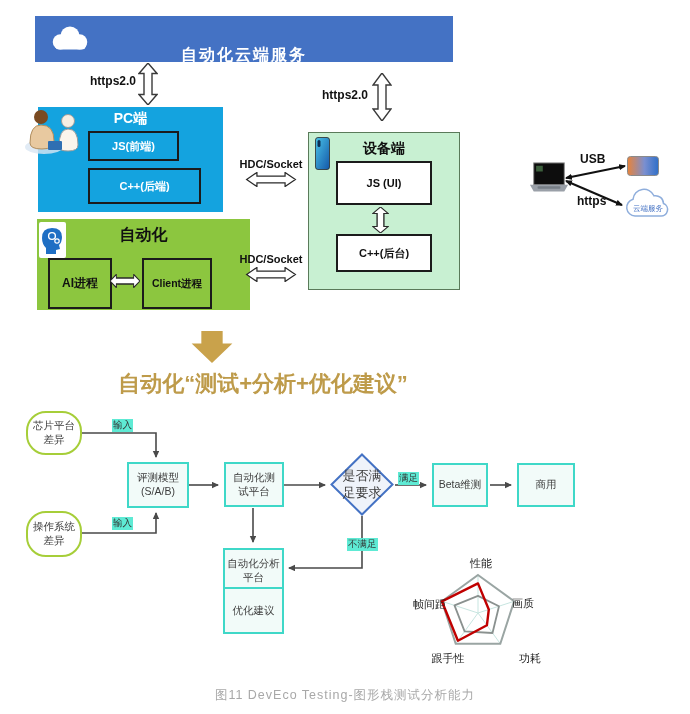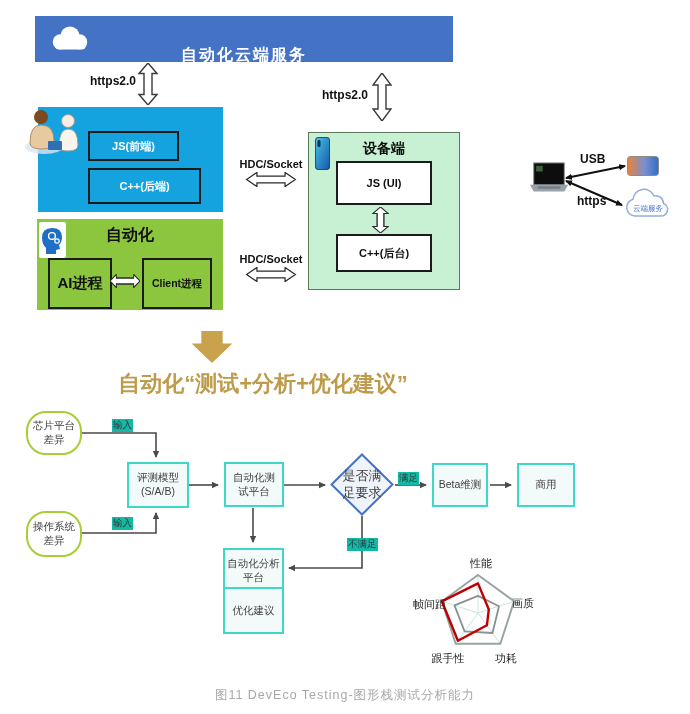--- a/index.html
+++ b/index.html
@@ -5,34 +5,34 @@
   html,body { margin:0; padding:0; background:#fff; }
   .canvas { position:relative; width:690px; height:714px; background:#fff;
             font-family:"Liberation Sans","DejaVu Sans",sans-serif; overflow:hidden; }
   .abs { position:absolute; }
   .ctr { display:flex; align-items:center; justify-content:center; text-align:center; }
 
   
   .cloud-box { left:35px; top:16px; width:418px; height:46px; background:#4472C4; }
   .cloud-box .ttl { color:#fff; font-weight:bold; font-size:16px; letter-spacing:2px;margin-top:32px; }
   .pc-box   { left:38px;  top:107px; width:185px; height:105px; background:#14A3DF; }
-  .auto-box { left:37px;  top:219px; width:186px; height:91px;  background:#8CC63F; }
+  .auto-box { left:37px;  top:219px; width:203px; height:91px;  background:#8CC63F;padding-left:10px; }
   .dev-box  { left:308px; top:132px; width:150px; height:156px; background:#C8F0D2; border:1px solid #5a7a5a; }
   .inbox { position:absolute; border:2px solid #1b1b1b; color:#fff; font-weight:bold; font-size:11px;
            display:flex; align-items:center; justify-content:center; text-align:center; }
   .inbox.dark { color:#111; }
   .boxttl { position:absolute; left:0; right:0; text-align:center; font-weight:bold; }
   .lbl { position:absolute; font-weight:bold; color:#111; }
 
   
   .fnode { position:absolute; background:#F2FBF9; border:2px solid #3FD8C8; color:#3d3d3d;
            font-size:10.5px; line-height:1.3; display:flex; align-items:center; justify-content:center;
            text-align:center; word-break:break-all; padding:2px; box-sizing:border-box; }
   .oval  { background:#fff; border:2.5px solid #A6CE39; border-radius:20px; }
-  .small-lbl { position:absolute; font-size:9.5px; color:#333; background:#14b8a6; padding:0 1px; }
+  .small-lbl { position:absolute; font-size:9.5px; color:#333; background:#5eead4; padding:0 1px; }
 
   .radar-lbl { position:absolute; font-size:11px; color:#1d1d1d; }
   .caption { position:absolute; left:0; top:687px; width:690px; text-align:center;
              font-size:12.5px; color:#A8A8A8; letter-spacing:1px; }
   .gold-title { position:absolute; left:102px; top:369px; width:322px; text-align:center;
                 font-size:22px; font-weight:bold; color:#BE9B4A; }
 </style>
 </head>
 <body>
 
@@ -62,33 +62,34 @@
 
   <div class="abs pc-box">
     <svg class="abs" style="left:-14px;top:0px" width="66" height="48" viewBox="0 0 66 48">
       <ellipse cx="20" cy="40" rx="19" ry="7" fill="#d9e6f2" opacity="0.8"></ellipse>
       <circle cx="17" cy="10" r="7" fill="#7a4a21"></circle>
       <path d="M6 36 Q6 18 17 18 Q30 18 30 34 Q30 42 18 42 Q6 42 6 36 Z" fill="#e8c9a0" stroke="#b08d5e" stroke-width="1"></path>
       <circle cx="44" cy="14" r="6.5" fill="#f7efe3" stroke="#9a9a9a" stroke-width="1"></circle>
       <path d="M35 40 Q35 22 44 22 Q54 22 54 38 Q54 44 44 44 Q35 44 35 40 Z" fill="#faf5ec" stroke="#9a9a9a" stroke-width="1"></path>
       <rect x="24" y="34" width="14" height="9" rx="1" fill="#2f6fb2"></rect>
     </svg>
+    <div class="boxttl" style="top:3px;color:#fff;font-size:14px">PC端</div>
     <div class="inbox" style="left:50px;top:24px;width:87px;height:26px">JS(前端)</div>
     <div class="inbox" style="left:50px;top:61px;width:109px;height:32px">C++(后端)</div>
   </div>
 
   <div class="abs auto-box">
     <svg class="abs" style="left:2px;top:3px" width="27" height="36" viewBox="0 0 27 36">
       <rect x="0" y="0" width="27" height="36" rx="2" fill="#fff"></rect>
       <path d="M7 32 L7 26 Q3 22 3 16 Q3 6 13 6 Q23 6 23 15 Q23 20 20 23 L21 27 L17 28 L17 32 Z" fill="#1F6FC4"></path>
       <circle cx="13" cy="14" r="3.4" fill="none" stroke="#fff" stroke-width="1.4"></circle>
       <circle cx="18" cy="19" r="2.2" fill="none" stroke="#fff" stroke-width="1.2"></circle>
     </svg>
     <div class="boxttl" style="top:6px;font-size:16px;color:#111">自动化</div>
-    <div class="inbox dark" style="left:11px;top:39px;width:60px;height:47px;font-size:15px">AI进程</div>
+    <div class="inbox dark" style="left:11px;top:39px;width:60px;height:47px;font-size:12px">AI进程</div>
     <div class="inbox dark" style="left:105px;top:39px;width:66px;height:47px;font-size:10.5px">Client进程</div>
     <svg class="abs" style="left:73px;top:55px" width="30" height="14" viewBox="0 0 52 16" preserveAspectRatio="none">
       <path d="M0 8 L11 0.5 L11 4.5 L41 4.5 L41 0.5 L52 8 L41 15.5 L41 11.5 L11 11.5 L11 15.5 Z" fill="#fff" stroke="#2a2a2a" stroke-width="1.6"></path>
     </svg>
   </div>
 
   <div class="abs dev-box">
     <svg class="abs" style="left:6px;top:4px" width="15" height="33" viewBox="0 0 15 33">
       <defs>
           <linearGradient id="pg" x1="0" y1="0" x2="1" y2="1">
@@ -206,18 +207,18 @@
           <line x1="66" y1="61" x2="43.7" y2="91.7"></line>
           <line x1="66" y1="61" x2="29.9" y2="49.3"></line>
         </g>
       <polygon id="radar-outer" fill="none" stroke="#9AA5A3" stroke-width="2" points="66.0,23.0 102.1,49.3 88.3,91.7 43.7,91.7 29.9,49.3"></polygon>
     <polygon points="66.0,43.9 87.0,54.2 80.5,81.0 52.6,79.4 42.5,53.4" fill="none" stroke="#8A918F" stroke-width="1.8" stroke-linejoin="round"></polygon>
         <polygon points="66.0,31.4 76.8,57.5 74.9,73.3 45.9,88.7 29.9,49.3" fill="none" stroke="#C00000" stroke-width="2.4" stroke-linejoin="round"></polygon>
       </svg>
   </div>
   <div class="radar-lbl" style="left:459px;top:556px;width:44px;text-align:center">性能</div>
   <div class="radar-lbl" style="left:512px;top:596px;width:40px">画质</div>
-  <div class="radar-lbl" style="left:486px;top:651px;width:40px;text-align:center">功耗</div>
+  <div class="radar-lbl" style="left:510px;top:651px;width:40px;text-align:center">功耗</div>
   <div class="radar-lbl" style="left:426px;top:651px;width:44px;text-align:center">跟手性</div>
   <div class="radar-lbl" style="left:404px;top:597px;width:42px;text-align:right">帧间距</div>
 
   <div class="caption">图11 DevEco Testing-图形栈测试分析能力</div>
 </div>
 
 </body></html>

